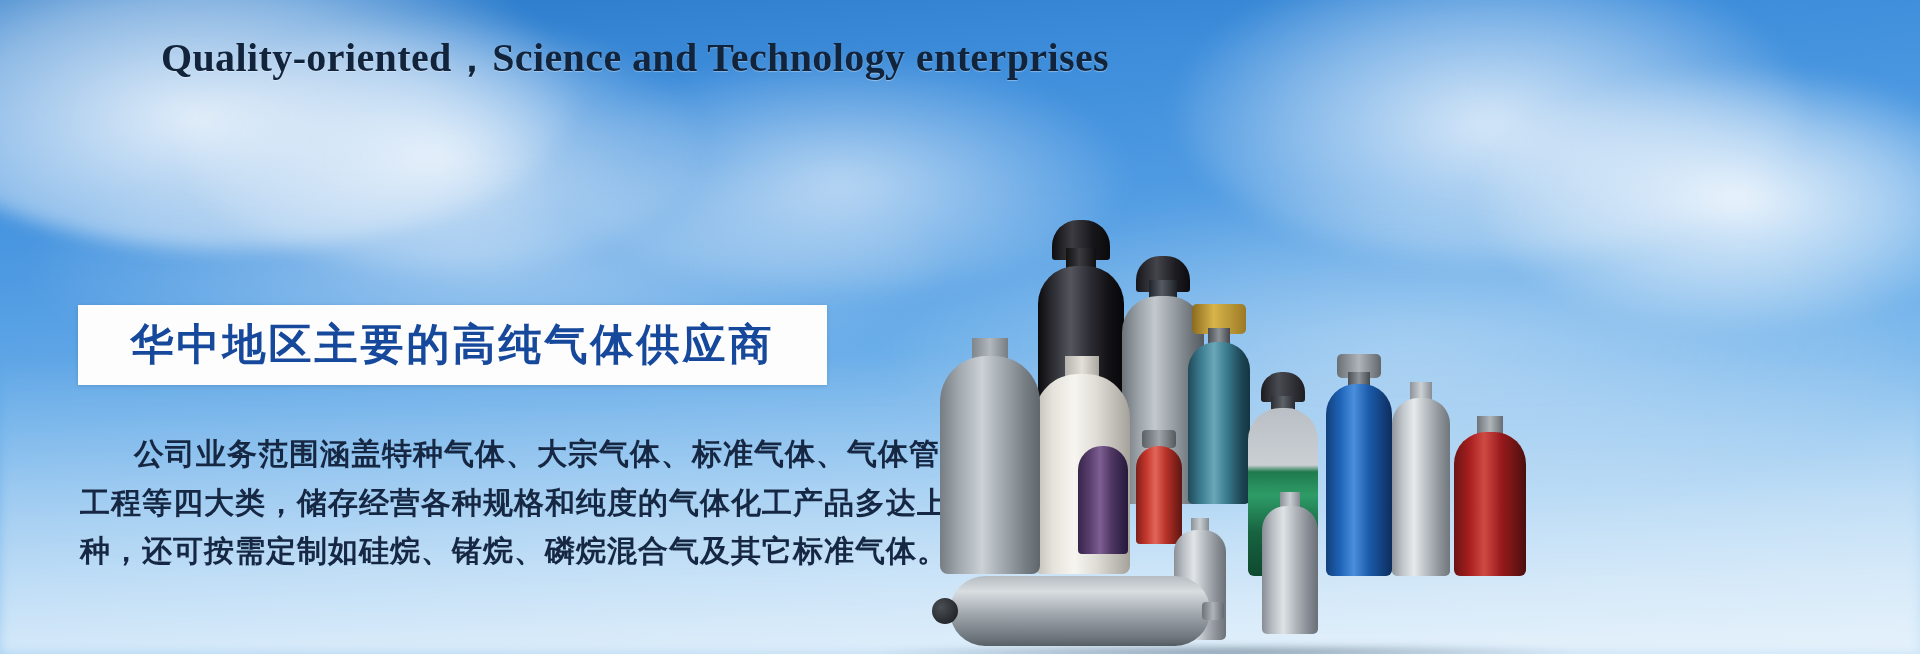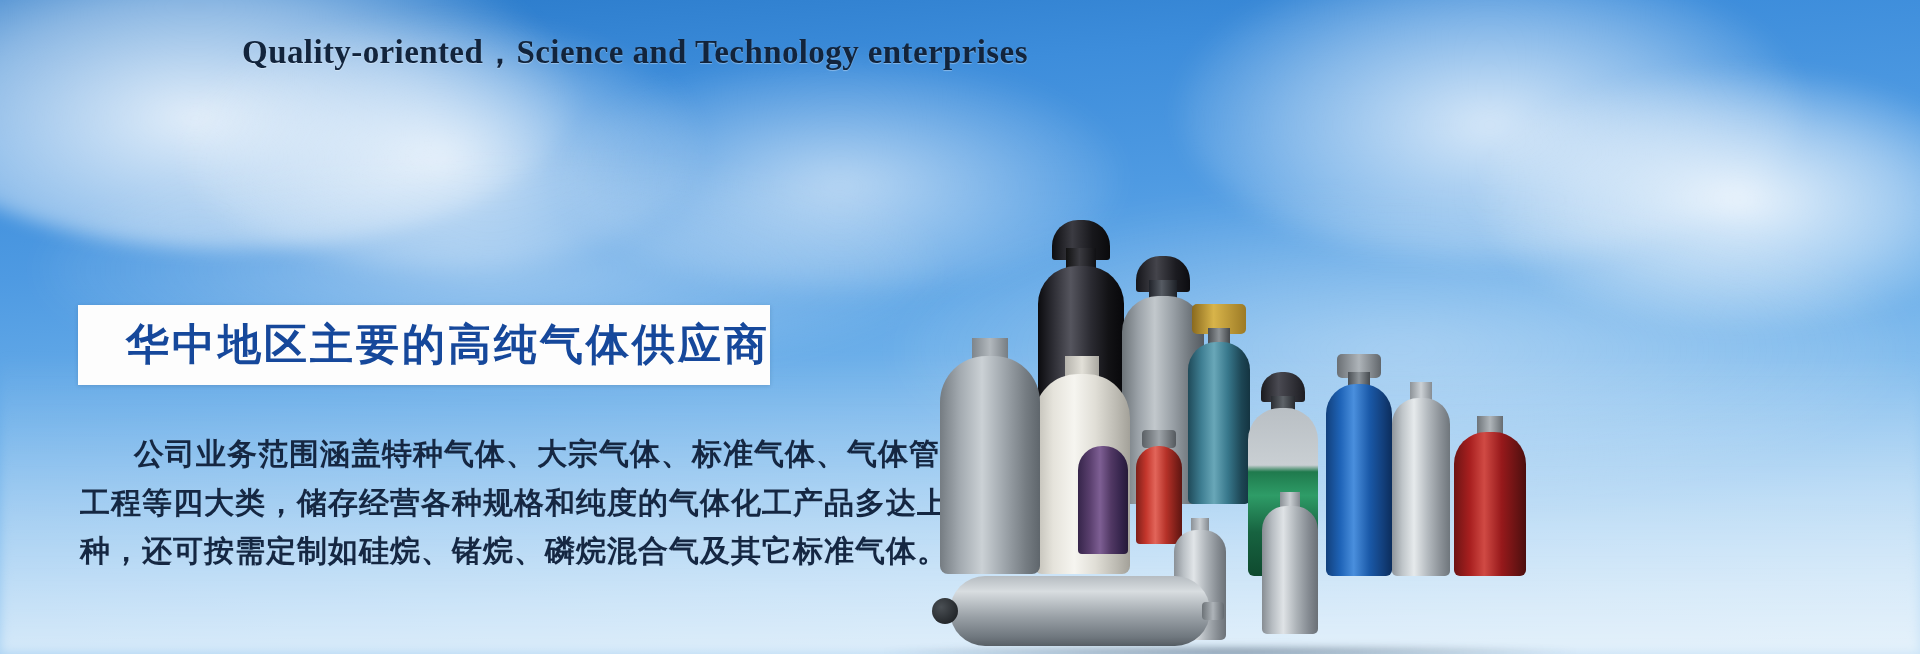--- a/index.html
+++ b/index.html
@@ -51,30 +51,30 @@
     text-shadow:
        2px 2px 0 #7d8b99,
        3px 3px 0 #6f7d8b,
        4px 4px 1px #63707d,
        5px 5px 2px rgba(50,62,74,.72),
        7px 7px 6px rgba(30,42,56,.50);
   }
   #english-subtitle {
     margin-top:6px;
     font-family:"Liberation Serif", serif;
-    font-size:33px; font-weight:bold; letter-spacing:.4px;
+    font-size:40px; font-weight:bold; letter-spacing:.4px;
     color:#12243c; white-space:nowrap;
     text-shadow:0 1px 1px rgba(255,255,255,.35);
   }
 
   
   #slogan-box {
-    position:absolute; left:78px; top:305px; width:692px; height:80px;
+    position:absolute; left:78px; top:305px; width:749px; height:80px;
     background:#fdfdfd;
-    display:flex; align-items:center; justify-content:flex-end;
+    display:flex; align-items:center; justify-content:center;
     box-shadow:0 1px 4px rgba(20,50,90,.18);
   }
   #slogan-text {
     font-family:"DejaVu Sans", sans-serif;
     font-size:43px; font-weight:bold; letter-spacing:3px;
     color:#16489b; white-space:nowrap;
   }
 
   
   #description { position:absolute; left:80px; top:430px; width:790px; }

